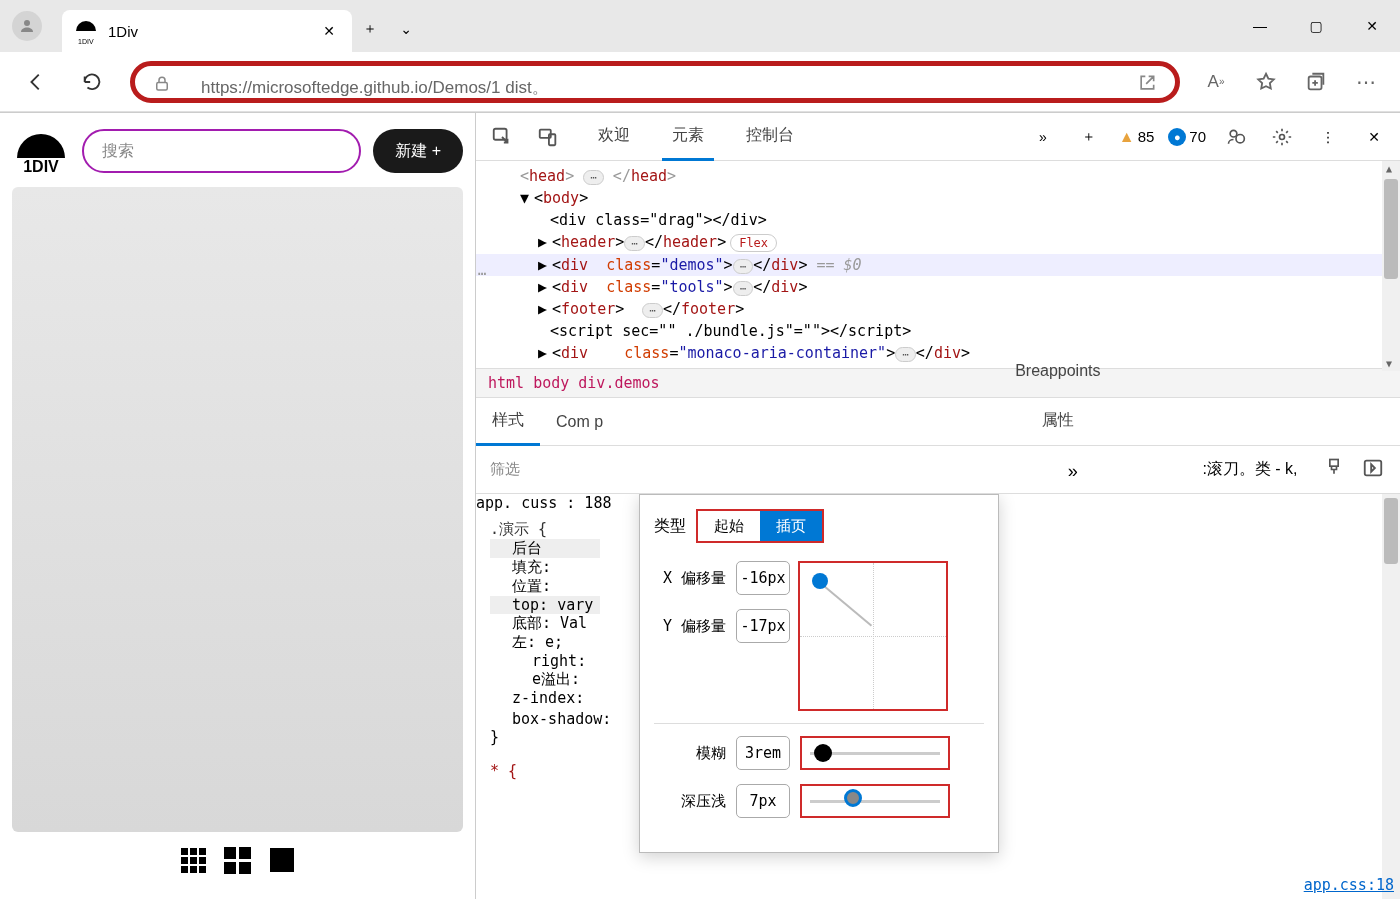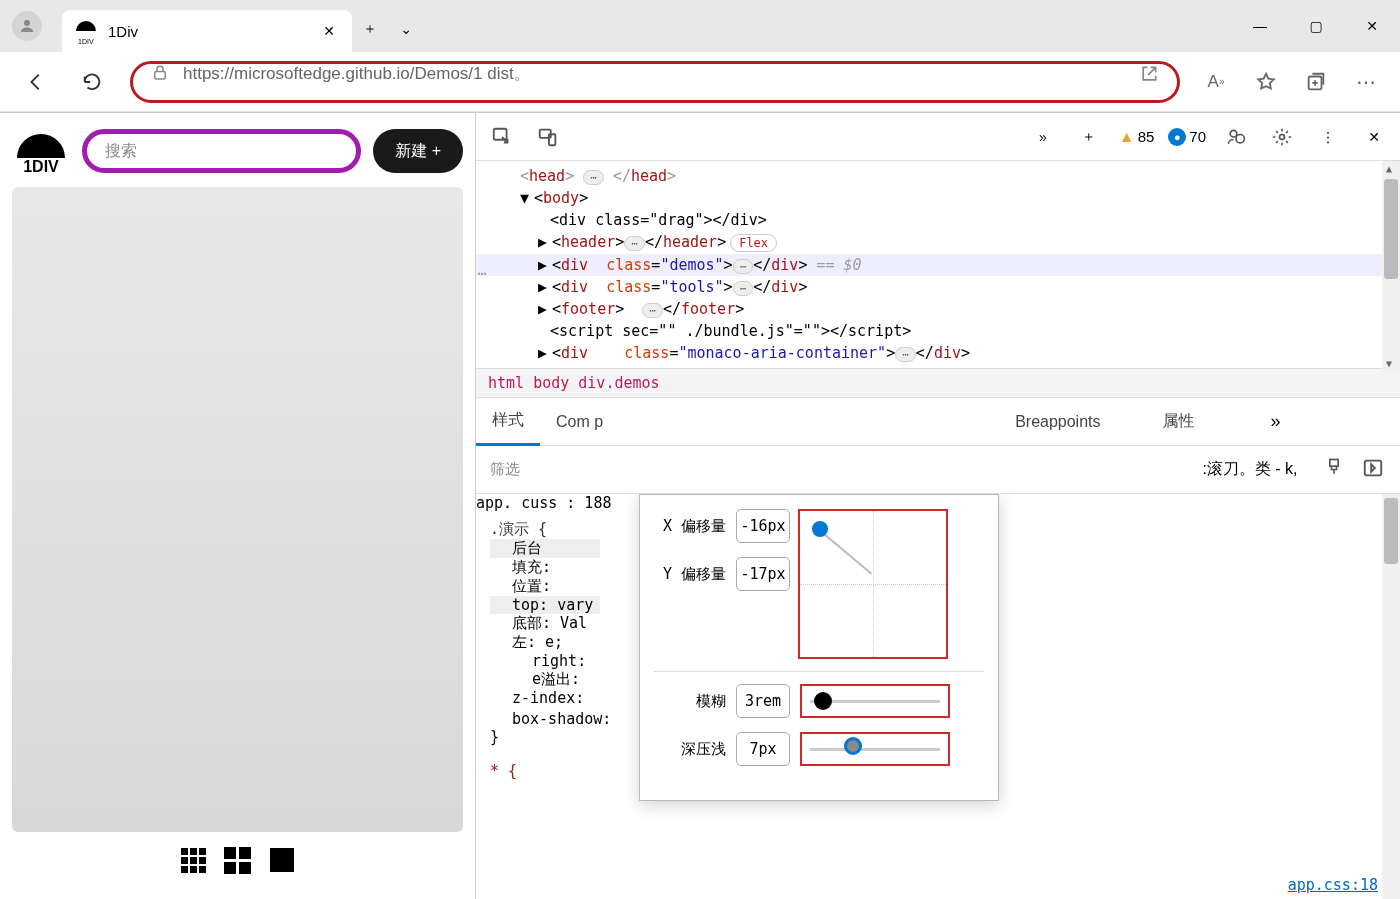--- a/index.html
+++ b/index.html
@@ -15,34 +15,34 @@
 .tab-favicon .half { width: 20px; height: 10px; background: #000; border-radius: 10px 10px 0 0; }
 .tab-favicon .txt { font-size: 7px; position: absolute; bottom: -4px; left: 2px; }
 .tab-title { flex: 1; font-size: 15px; }
 .tab-close { width: 18px; height: 18px; display: flex; align-items: center; justify-content: center; cursor: pointer; }
 .new-tab, .tabs-menu { width: 36px; height: 36px; display: flex; align-items: center; justify-content: center; margin-top: 6px; cursor: pointer; }
 .window-controls { margin-left: auto; display: flex; }
 .window-controls div { width: 56px; height: 40px; display: flex; align-items: center; justify-content: center; cursor: pointer; }
 
 .addr-bar { background: #fff; height: 60px; display: flex; align-items: center; padding: 0 18px; gap: 20px; border-bottom: 1px solid #e0e0e0; }
 .nav-btn { width: 36px; height: 36px; display: flex; align-items: center; justify-content: center; cursor: pointer; border-radius: 4px; }
-.url-wrap { flex: 1; display: flex; align-items: flex-start; height: 42px; border: 3px solid #b91c1c; border-radius: 21px; padding: 0 18px; gap: 14px; font-size: 17px; color: #666; }
+.url-wrap { flex: 1; display: flex; align-items: flex-end; height: 42px; border: 5px solid #b91c1c; border-radius: 21px; padding: 0 18px; gap: 30px; font-size: 17px; color: #666; }
 .url-wrap .lock { color: #888; }
 .url-wrap input { flex: 1; border: none; outline: none; font-size: 17px; color: #666; background: transparent; }
 .url-btns { display: flex; gap: 18px; }
 .url-btns .ico { width: 32px; height: 32px; display: flex; align-items: center; justify-content: center; cursor: pointer; }
 
 
 .main { display: flex; height: calc(899px - 112px); }
 .page { width: 475px; background: #fff; padding: 12px; display: flex; flex-direction: column; }
 .page-header { display: flex; align-items: center; gap: 12px; padding: 4px 0 10px; }
 .logo { width: 58px; height: 35px; position: relative; }
 .logo .half { width: 48px; height: 24px; background: #000; border-radius: 24px 24px 0 0; margin: 0 auto; }
 .logo .txt { font-weight: bold; font-size: 16px; text-align: center; }
-.search-pill { flex: 1; height: 44px; border: 5px solid #a21caf; border-radius: 22px; display: flex; align-items: center; padding: 0 18px; color: #888; font-size: 16px; }
+.search-pill { flex: 1; height: 44px; border: 2px solid #a21caf; border-radius: 22px; display: flex; align-items: center; padding: 0 18px; color: #888; font-size: 16px; }
 .new-btn { background: #1a1a1a; color: #fff; border-radius: 22px; height: 44px; padding: 0 22px; display: flex; align-items: center; font-size: 16px; cursor: pointer; }
 .page-body { flex: 1; background: linear-gradient(#e8e8e8, #d8d8d8); border-radius: 6px; margin-top: 4px; }
 .page-footer { height: 56px; display: flex; align-items: center; justify-content: center; gap: 14px; }
 .grid-btn { width: 30px; height: 30px; display: flex; align-items: center; justify-content: center; cursor: pointer; }
 .g3x3 { display: grid; grid-template-columns: repeat(3, 7px); grid-template-rows: repeat(3, 7px); gap: 2px; }
 .g3x3 span { background: #000; }
 .g2x2 { display: grid; grid-template-columns: repeat(2, 12px); grid-template-rows: repeat(2, 12px); gap: 3px; }
 .g2x2 span { background: #000; }
 .g1 { width: 24px; height: 24px; background: #000; }
 
@@ -71,21 +71,21 @@
 .vscroll { position: absolute; right: 0; top: 0; width: 18px; height: 210px; background: #f0f0f0; }
 .vscroll .thumb { position: absolute; right: 2px; top: 18px; width: 14px; height: 100px; background: #bbb; border-radius: 3px; }
 .vscroll .ar { position: absolute; left: 4px; font-size: 10px; color: #666; }
 
 .breadcrumb { background: #f4f4f4; border-top: 1px solid #ddd; border-bottom: 1px solid #ddd; padding: 5px 12px; font-family: Consolas, monospace; font-size: 15px; color: #be185d; }
 
 .styles-area { flex: 1; display: flex; flex-direction: column; min-height: 0; }
 .styles-tabs { display: flex; align-items: center; border-bottom: 1px solid #ddd; height: 48px; position: relative; }
 .styles-tab { padding: 0 16px; font-size: 16px; cursor: pointer; color: #444; }
 .styles-tab.active { border-bottom: 3px solid #0078d4; height: 48px; display: flex; align-items: center; }
-.styles-tabs .rest { margin-left: 380px; display: flex; align-items: center; gap: 30px; }
+.styles-tabs .rest { margin-left: 380px; display: flex; align-items: center; gap: 30px; flex-direction: column; }
 
 .filter-row { display: flex; align-items: center; height: 48px; border-bottom: 1px solid #ddd; }
 .filter-input { flex: 0 0 160px; padding: 0 14px; color: #888; font-size: 15px; }
 .filter-rest { flex: 1; display: flex; align-items: center; justify-content: space-between; padding-right: 16px; text-align: right; }
 .filter-rest .hov { font-size: 16px; }
 .filter-rest .icons { display: flex; gap: 18px; }
 
 .styles-body { flex: 1; position: relative; font-family: Consolas, monospace; font-size: 15px; overflow: hidden; }
 .rule { padding: 8px 14px; }
 .rule .sel { color: #333; }
@@ -109,21 +109,21 @@
 .popup .xy-pad::after { top: 0; bottom: 0; left: 50%; border-top: none; border-left: 1px dotted #ccc; }
 .popup .xy-pad .dot { position: absolute; width: 16px; height: 16px; border-radius: 50%; background: #0078d4; left: 12px; top: 10px; }
 .popup .xy-pad .line { position: absolute; left: 24px; top: 22px; width: 62px; height: 2px; background: #bbb; transform: rotate(40deg); transform-origin: left; }
 .popup .slider-box { width: 150px; height: 34px; border: 2.5px solid #cf2a2a; display: flex; align-items: center; padding: 0 8px; position: relative; }
 .popup .slider-track { flex: 1; height: 3px; background: #ccc; position: relative; }
 .popup .slider-thumb { position: absolute; width: 18px; height: 18px; border-radius: 50%; top: -8px; }
 .popup .hr { height: 1px; background: #ddd; margin: 12px 0; }
 .swatch { display: inline-block; width: 14px; height: 14px; background: #eee3; border: 1px solid #888; vertical-align: middle; }
 .inset-lbl { display:inline-flex; align-items:center; gap:2px; }
 .inset-lbl .sq { width:14px; height:14px; background:#4aa; border:1px solid #888; }
-.applink { position:absolute; right:22px; bottom:6px; color:#0066cc; text-decoration:underline; font-size:15px; }
+.applink { position:absolute; right:6px; bottom:6px; color:#0066cc; text-decoration:underline; font-size:15px; }
 .sel-dots { position:absolute; left:2px; top:104px; color:#999; font-size:14px; }
 </style>
 </head>
 <body>
 
 <div class="browser-chrome">
   <div class="title-bar">
     <div class="avatar">
       <svg viewBox="0 0 24 24">
           <circle cx="12" cy="8" r="4"></circle>
@@ -237,20 +237,25 @@
             <rect x="3" y="3" width="14" height="12" rx="2"></rect>
             <path d="M12 12l6 6M18 14v4h-4"></path>
           </svg>
         </div>
       <div class="dt-tbtn">
           <svg width="22" height="22" viewBox="0 0 24 24" fill="none" stroke="#555" stroke-width="2">
             <rect x="3" y="4" width="12" height="9" rx="1"></rect>
             <rect x="13" y="9" width="7" height="12" rx="1"></rect>
           </svg>
         </div>
+      <div class="dt-tabs">
+        <div class="dt-tab">欢迎</div>
+        <div class="dt-tab active">元素</div>
+        <div class="dt-tab">控制台</div>
+      </div>
       <div class="dt-right">
         <div class="dt-tbtn">»</div>
         <div class="dt-tbtn">＋</div>
         <div class="badge">
             <span class="tri">▲</span>
             <span>85</span>
           </div>
         <div class="badge">
             <span class="bub">●</span>
             <span>70</span>
@@ -342,20 +347,27 @@
           <div>}</div>
         </div>
         <div class="rule" style="color:#a31515;">* {</div>
         <div class="vscroll2">
             <div class="thumb"></div>
           </div>
         <span class="applink">app.css:18</span>
 
         
         <div class="popup">
+          <div class="type-row">
+            <span class="type-lbl">类型</span>
+            <div class="type-seg">
+              <div>起始</div>
+              <div class="on">插页</div>
+            </div>
+          </div>
           <div style="display:flex;gap:4px;">
             <div>
               <div class="row">
                 <span class="lb">X 偏移量</span>
                 <div class="numbox">-16px</div>
               </div>
               <div class="row">
                 <span class="lb">Y 偏移量</span>
                 <div class="numbox">-17px</div>
               </div>

